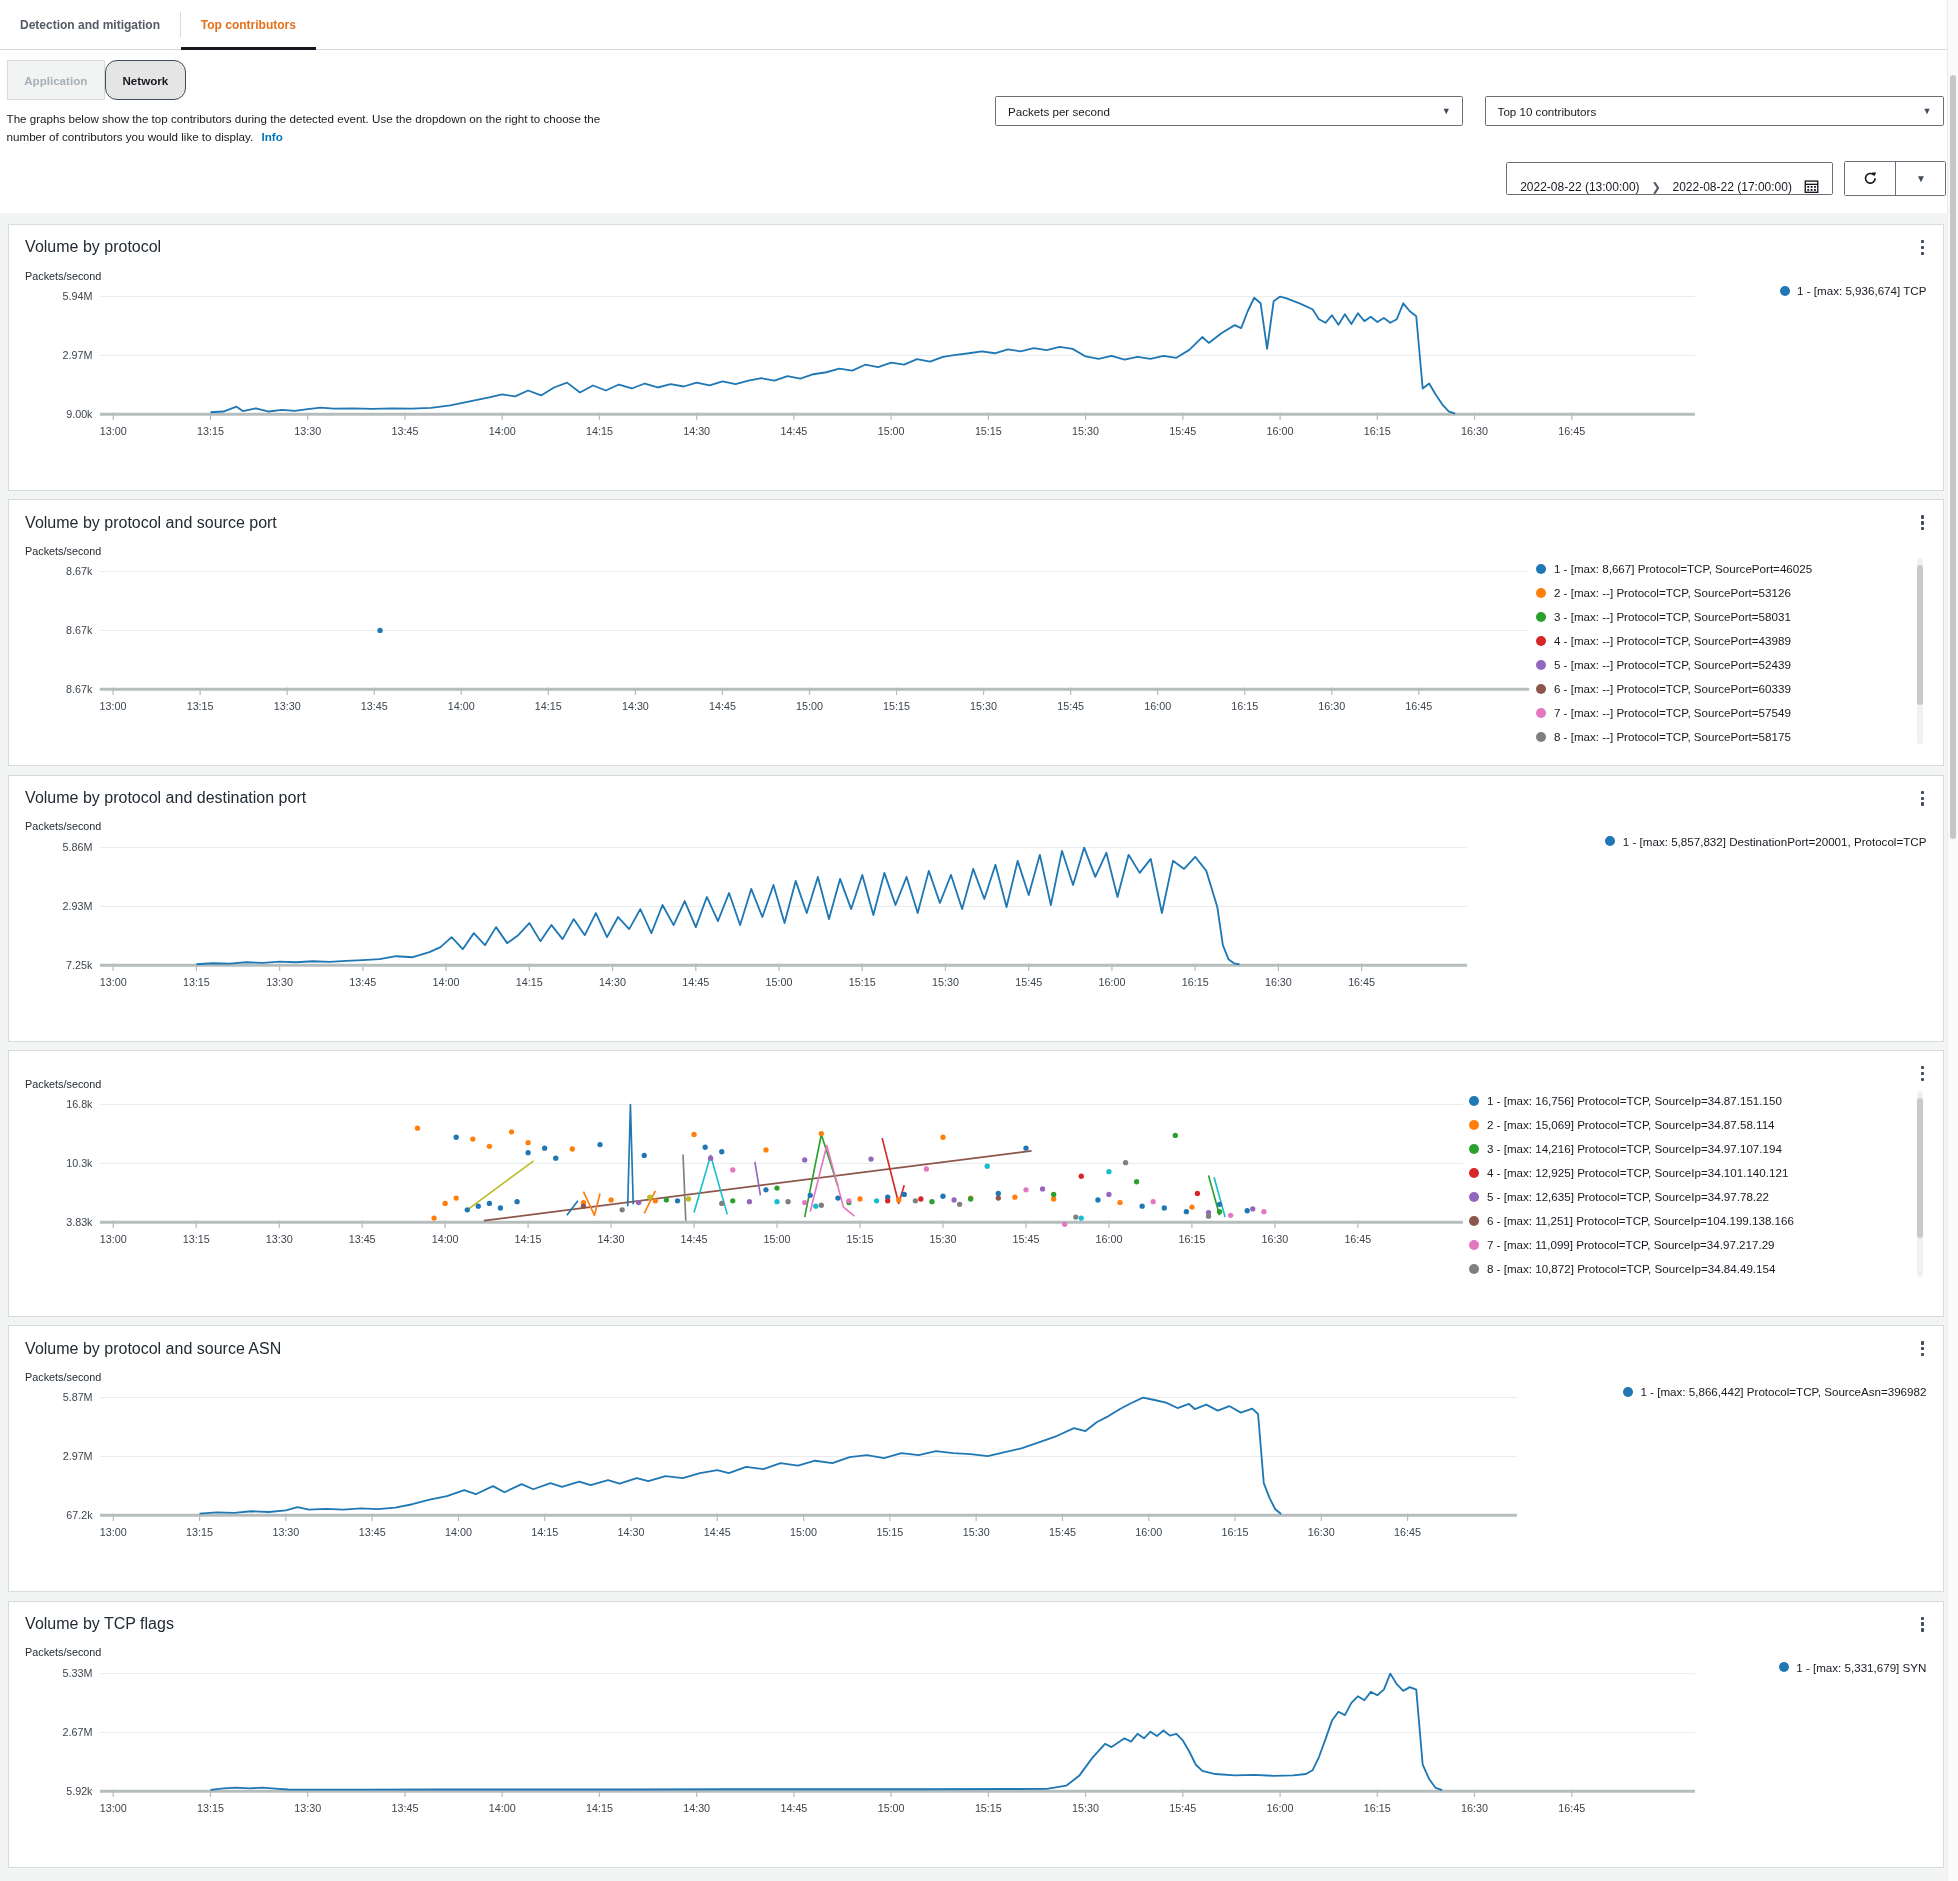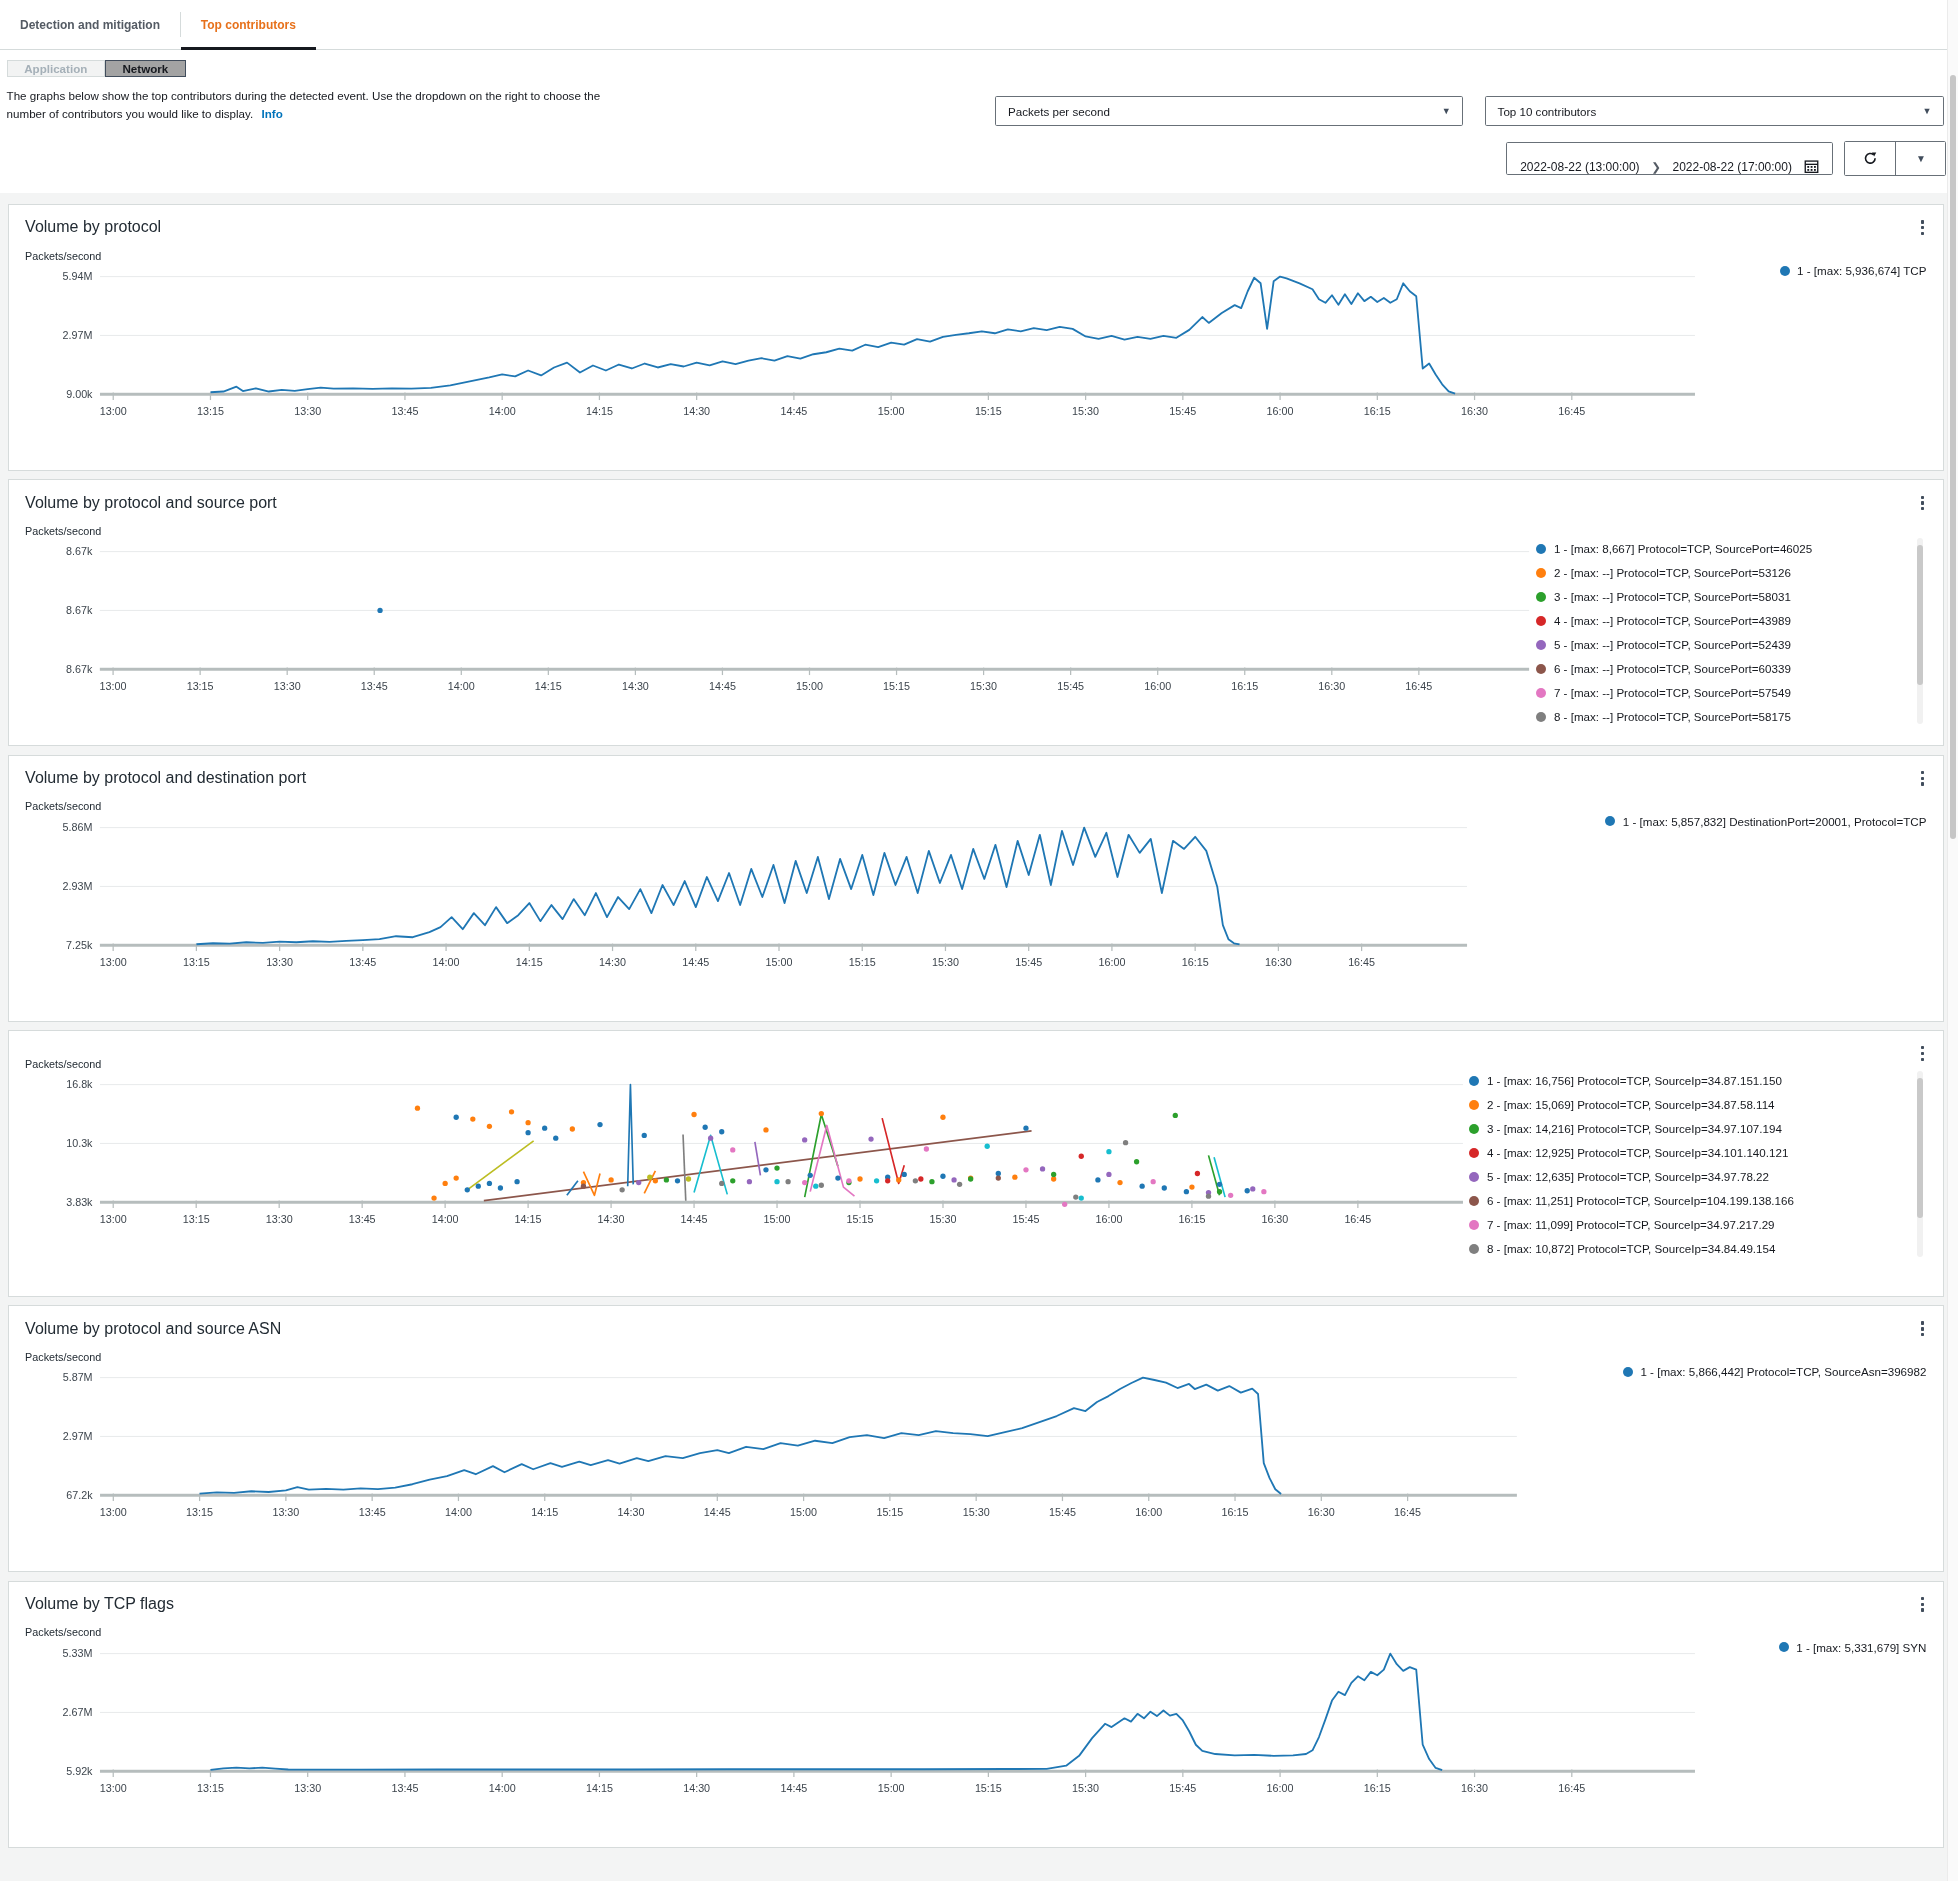--- a/index.html
+++ b/index.html
@@ -16,22 +16,22 @@
   .header{background:#ffffff;padding-bottom:11.6px;}
   .tabbar{display:flex;align-items:stretch;height:49px;border-bottom:0.8px solid #d5dbdb;background:#fff;}
   .tab{display:flex;align-items:center;padding:16px 20px;font-size:12px;font-weight:700;color:#545b64;cursor:pointer;position:relative;}
   .tab.active{color:#e7711b;}
   .tab.active:after{content:"";position:absolute;left:0;right:0;bottom:-0.8px;height:2.5px;background:#16191f;}
   .tab-sep{width:0.8px;background:#d5dbdb;margin:11.6px 0;}
 
   .topgrid{display:flex;justify-content:space-between;align-items:flex-start;padding:10px 14px 0 6.6px;}
   .left-col{max-width:631px;}
   .segmented{display:inline-flex;margin-bottom:10px;}
-  .seg-btn{height:17px;padding:0 16.6px;font-size:11.6px;font-weight:700;display:flex;align-items:center;border:0.8px solid #d5dbdb;background:#f2f3f3;color:#a5b0b8;cursor:default;box-sizing:border-box;}
-  .seg-btn.active{border:1.7px solid #414d5c;color:#16191f;background:#a3a3a3;cursor:pointer;border-radius:0;}
+  .seg-btn{height:40px;padding:0 16.6px;font-size:11.6px;font-weight:700;display:flex;align-items:center;border:0.8px solid #d5dbdb;background:#f2f3f3;color:#a5b0b8;cursor:default;box-sizing:border-box;}
+  .seg-btn.active{border:1.7px solid #414d5c;color:#16191f;background:#e5e5e5;cursor:pointer;border-radius:12px;}
   .description{font-size:11.6px;line-height:1.55;color:#16191f;}
   .info-link{color:#0073bb;font-weight:700;margin-left:8.3px;cursor:pointer;white-space:nowrap;}
   .dd-row{display:flex;gap:21.6px;margin-top:36px;}
   .select{height:30px;border:0.8px solid #687078;border-radius:1.7px;background:#fff;display:flex;align-items:center;justify-content:space-between;padding:0 11.6px;font-size:11.6px;color:#16191f;cursor:pointer;box-sizing:border-box;}
   .select .caret{font-size:9.1px;color:#414d5c;margin-left:11.6px;}
 
   .date-row{display:flex;justify-content:flex-end;align-items:center;gap:11.6px;padding:15px 11.6px 5px 7.5px;background:#fff;}
   .daterange{height:33px;border:0.8px solid #687078;border-radius:1.7px;background:#fff;display:flex;align-items:flex-end;gap:11.6px;padding:0 13.3px;font-size:12px;color:#16191f;cursor:pointer;box-sizing:border-box;}
   .chev{color:#545b64;font-size:11.6px;}
   .btn-group{display:flex;border:0.8px solid #687078;border-radius:1.7px;overflow:hidden;background:#fff;}

